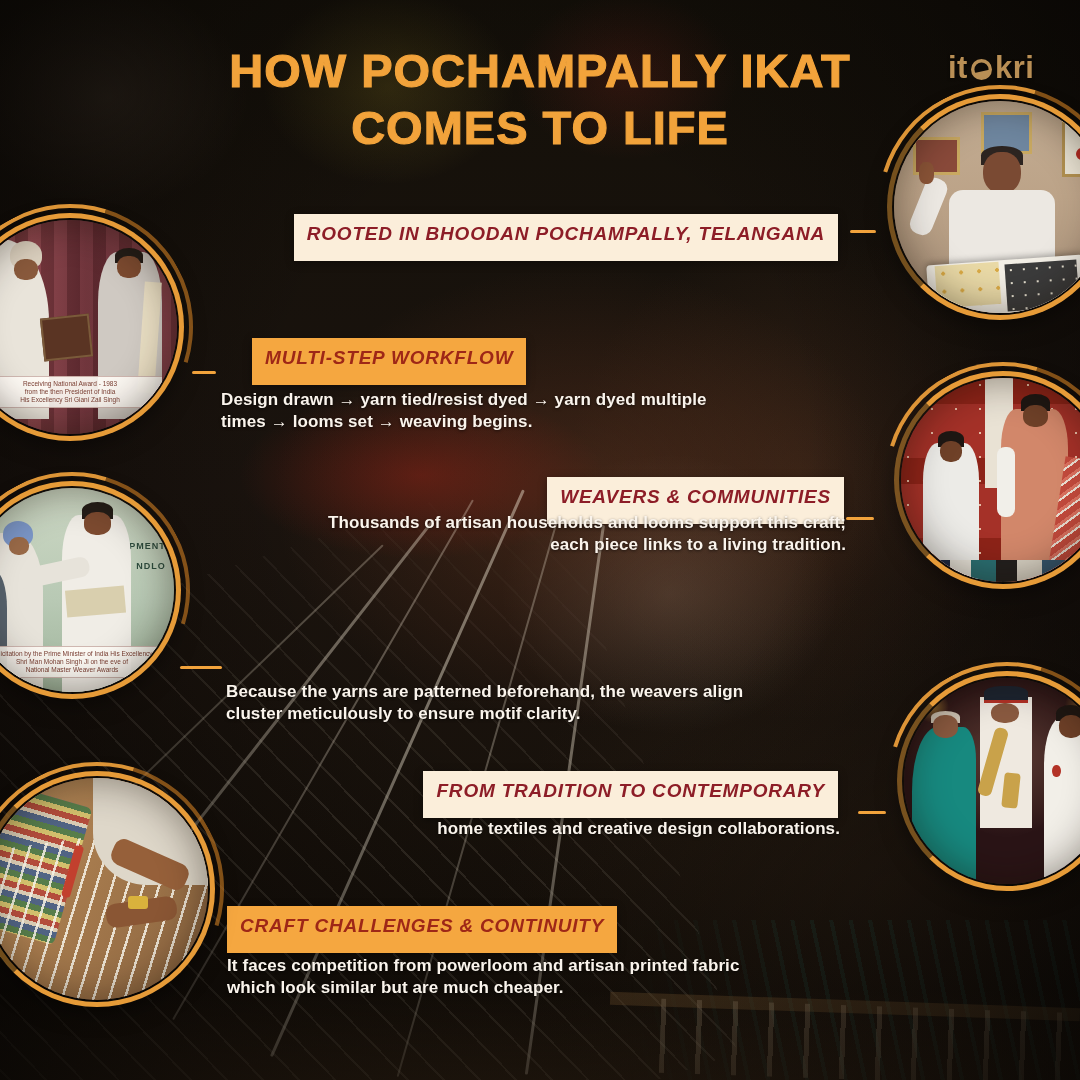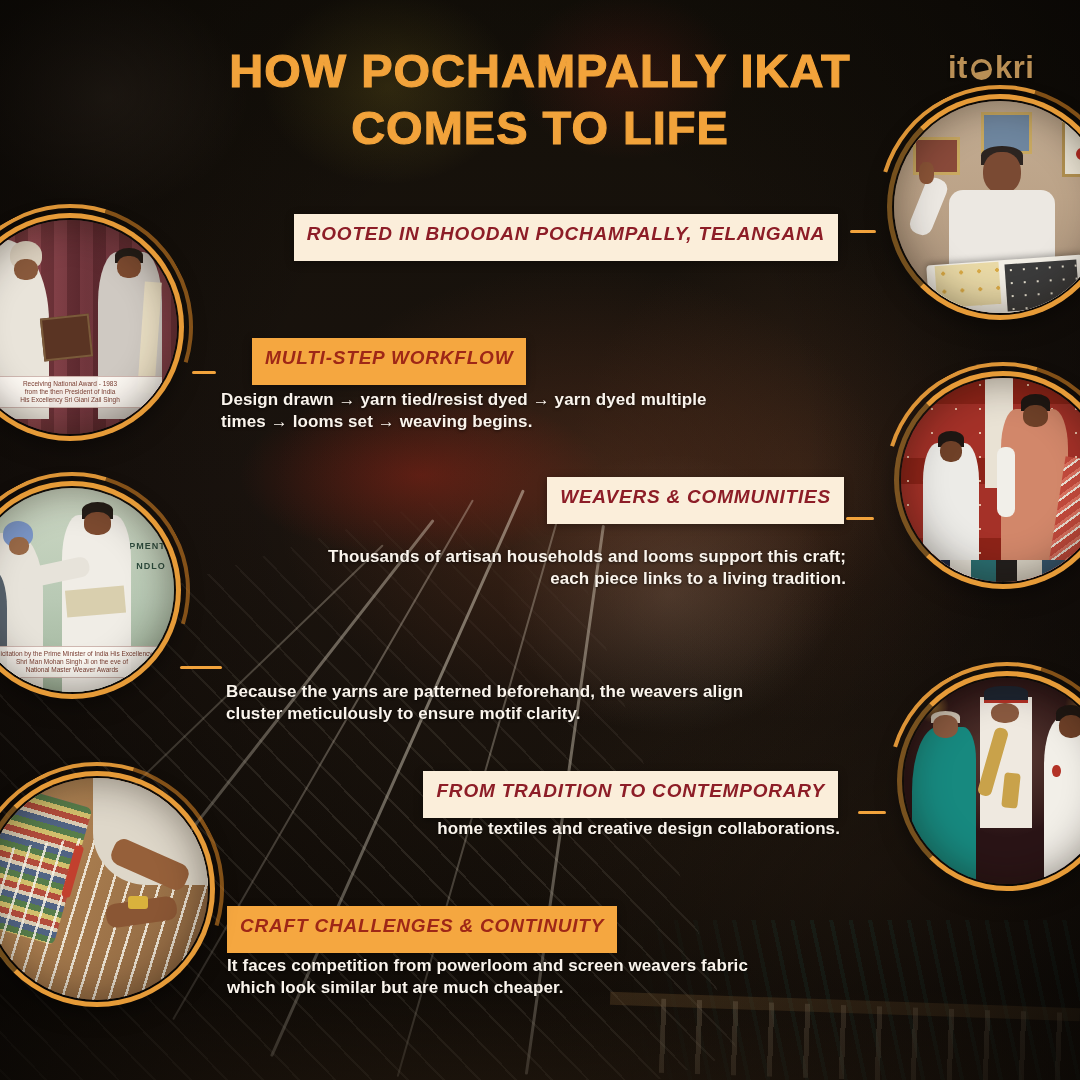--- a/index.html
+++ b/index.html
@@ -201,40 +201,40 @@
 
   <div class="sec-head orange" style="left:205px;top:338px;margin-left:47px;">MULTI-STEP WORKFLOW</div>
   <div class="dash" style="left:192px;top:371px;width:24px;"></div>
   <p class="sec-body" style="left:221px;top:389px;">
     <span>Design drawn → yarn tied/resist dyed → yarn dyed multiple</span>
     <span>times → looms set → weaving begins.</span>
   </p>
 
   <div class="sec-head cream" style="right:236px;top:477px;">WEAVERS &amp; COMMUNITIES</div>
   <div class="dash" style="left:846px;top:517px;width:28px;"></div>
-  <p class="sec-body right" style="right:234px;top:546px;">
+  <p class="sec-body right" style="right:234px;top:512px;">
     <span>Thousands of artisan households and looms support this craft;</span>
     <span>each piece links to a living tradition.</span>
   </p>
 
   <div class="dash" style="left:180px;top:666px;width:42px;"></div>
   <p class="sec-body" style="left:226px;top:681px;">
     <span>Because the yarns are patterned beforehand, the weavers align</span>
     <span>cluster meticulously to ensure motif clarity.</span>
   </p>
 
   <div class="sec-head cream" style="right:242px;top:771px;">FROM TRADITION TO CONTEMPORARY</div>
   <div class="dash" style="left:858px;top:811px;width:28px;"></div>
   <p class="sec-body right" style="right:240px;top:818px;">
     <span>home textiles and creative design collaborations.</span>
   </p>
 
   <div class="sec-head orange" style="left:227px;top:906px;">CRAFT CHALLENGES &amp; CONTINUITY</div>
   <p class="sec-body" style="left:227px;top:955px;">
-    <span>It faces competition from powerloom and screen weavers fabric</span>
+    <span>It faces competition from powerloom and artisan printed fabric</span>
     <span>which look similar but are much cheaper.</span>
   </p>
 
   <figure class="photo" style="left:881px;top:88px;width:238px;height:238px;margin:0;">
     <div class="disc">
       <div class="c1-wall"></div>
       <div class="c1-f1"></div>
       <div class="c1-f2"></div>
       <div class="c1-f3"></div>
       <div class="c1-seal"></div>

